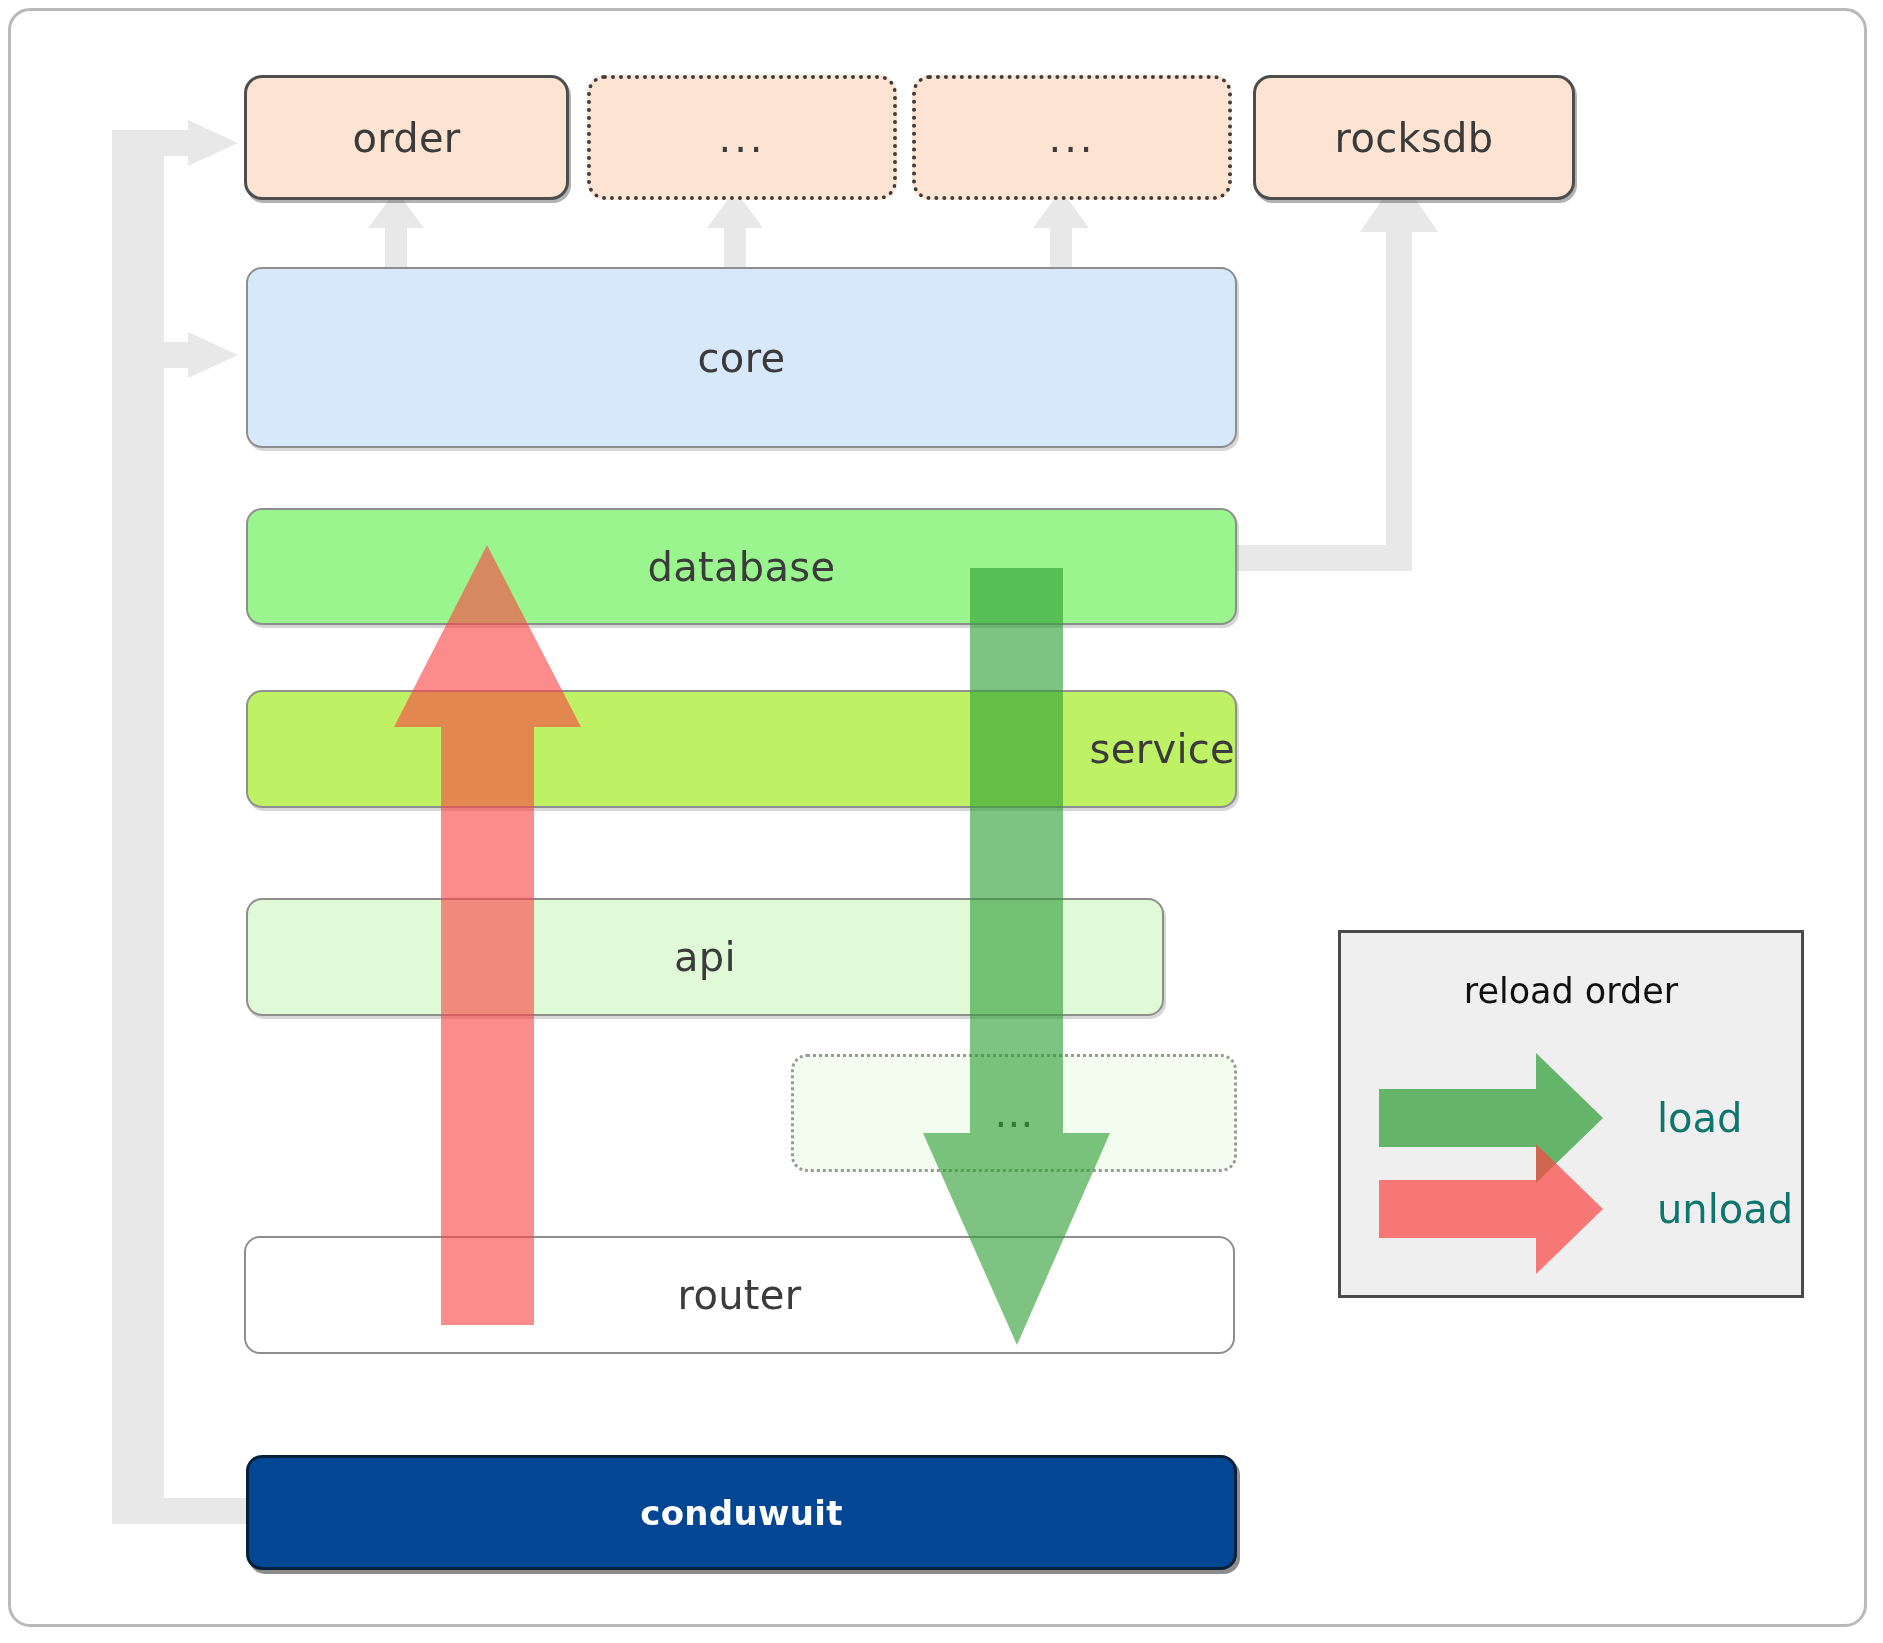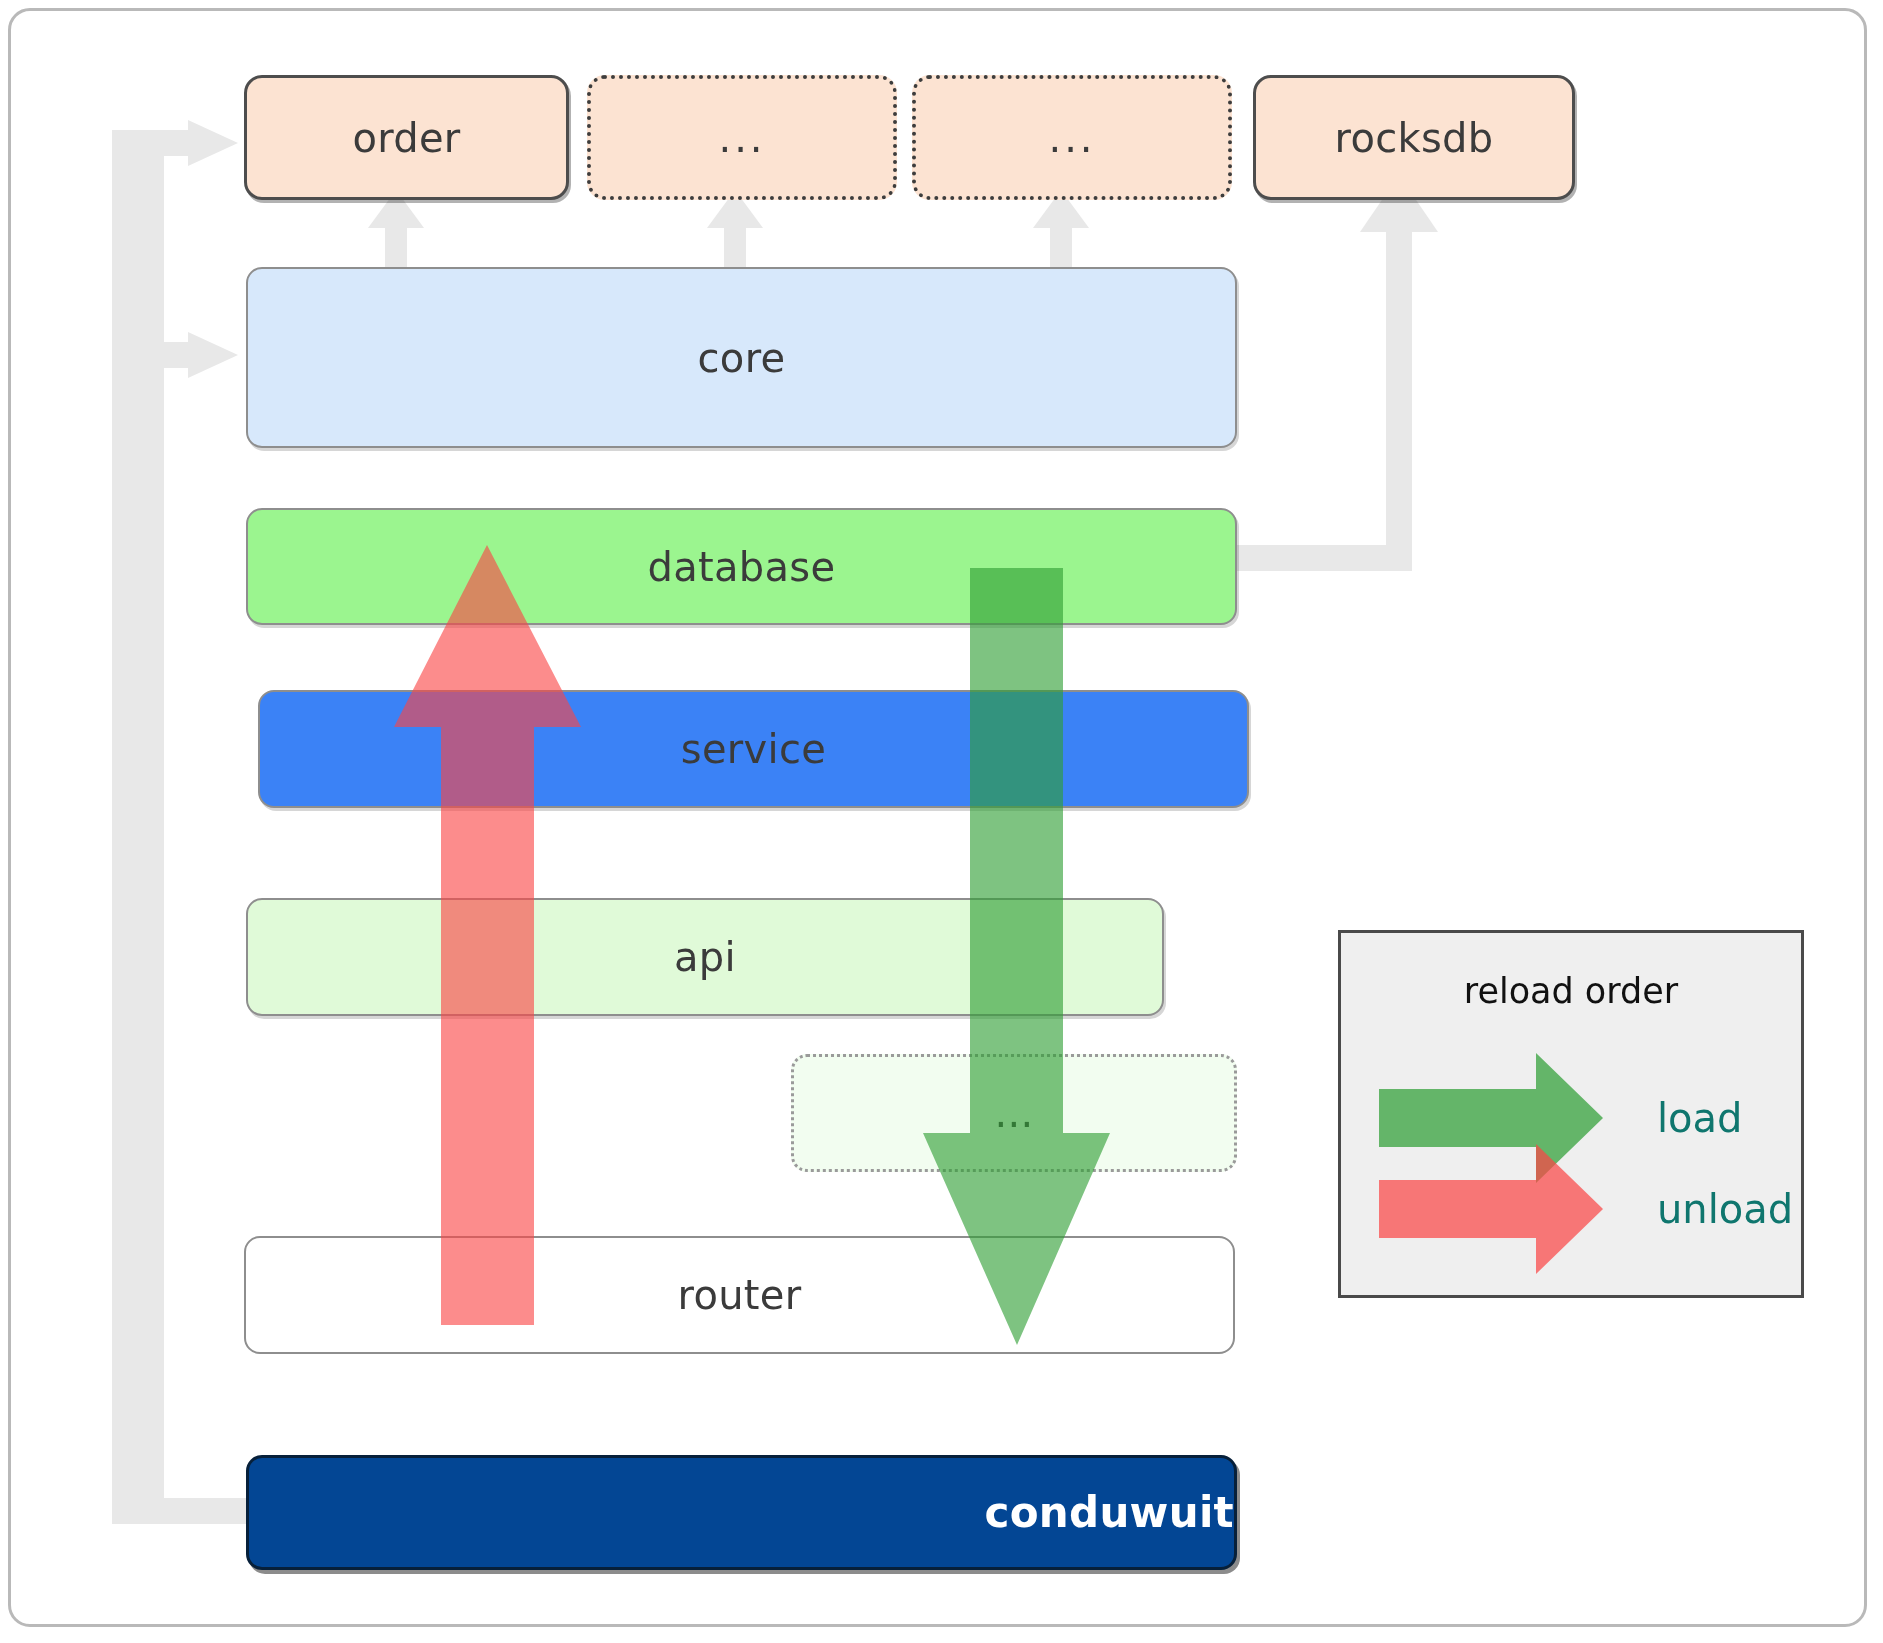--- a/index.html
+++ b/index.html
@@ -69,22 +69,21 @@
     border-color: #9a9a9a;
   }
 
   .brand {
     background: #034694;
     border: 3px solid #07203a;
     border-radius: 16px;
     box-shadow: 3px 4px 0 rgba(0,0,0,.45);
     color: #ffffff;
     font-weight: bold;
-    font-size: 42px;
-    justify-content: flex-end;
+    font-size: 34px;
   }
 
   
   .svg-layer {
     position: absolute;
     left: 0; top: 0;
     width: 1883px;
     height: 1643px;
     pointer-events: none;
   }
@@ -174,21 +173,21 @@
   </div>
 
   <div class="node dep" style="left:1253px; top:75px; width:322px; height:125px;">
     <span>rocksdb</span>
   </div>
 
   <div class="node layer shadowed" style="left:246px; top:508px; width:991px; height:117px; background:#9bf58f;">
     <span>database</span>
   </div>
 
-  <div class="node layer shadowed" style="left:258px; top:690px; width:991px; height:118px; background:#3b82f6;">
+  <div class="node layer shadowed" style="left:246px; top:690px; width:991px; height:118px; background:#bef264;justify-content:flex-end;">
     <span>service</span>
   </div>
 
   <div class="node layer shadowed" style="left:246px; top:872px; width:918px; height:118px; background:#e0fad8;margin-top:26px;">
     <span>api</span>
   </div>
 
 
   <div class="node layer dotted" style="left:791px; top:1054px; width:446px; height:118px; background:#f2fdf0;">
     <span class="dots">...</span>

